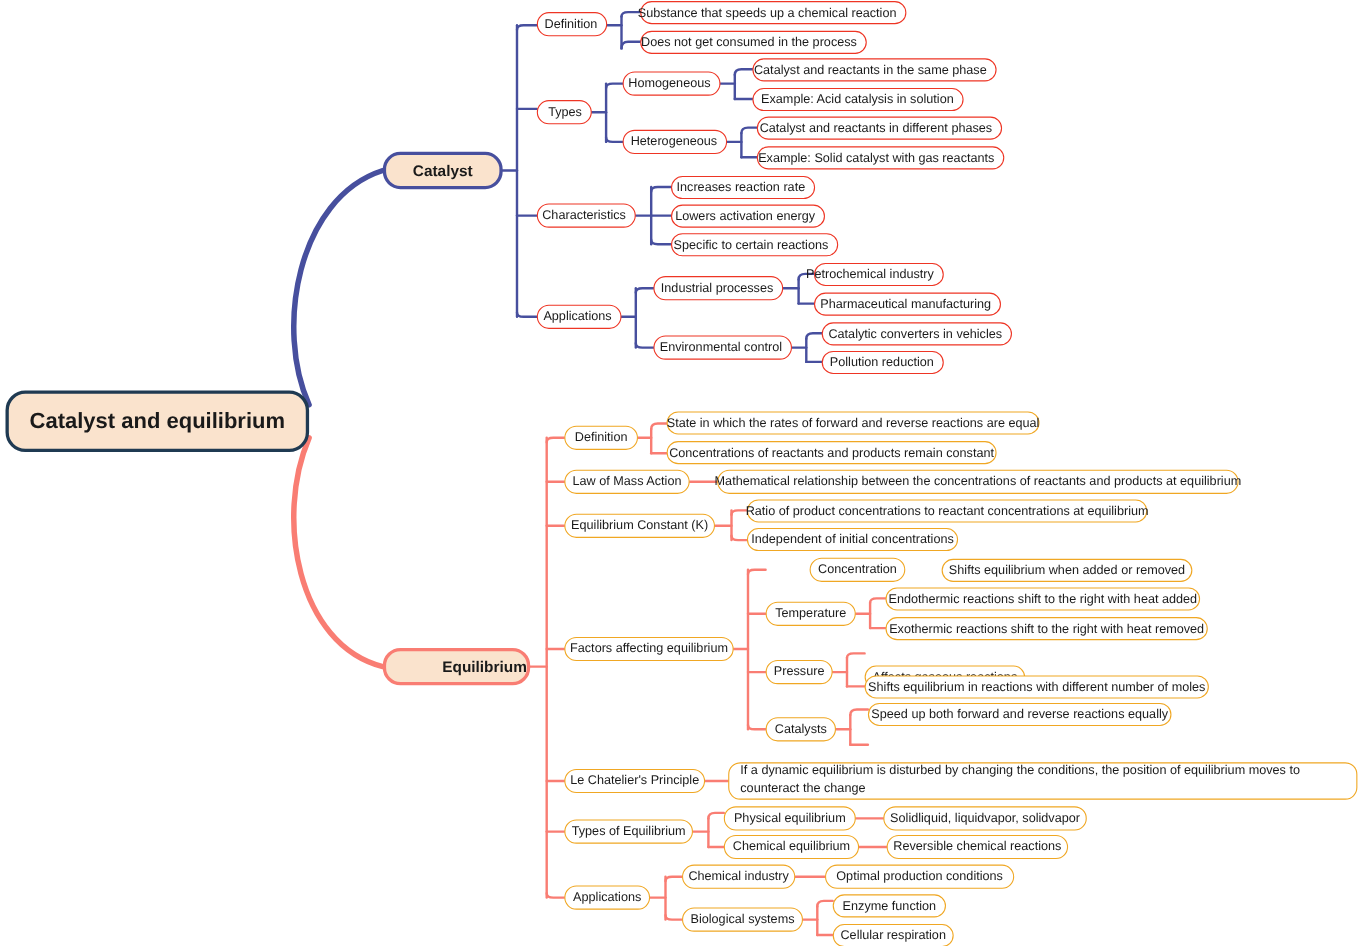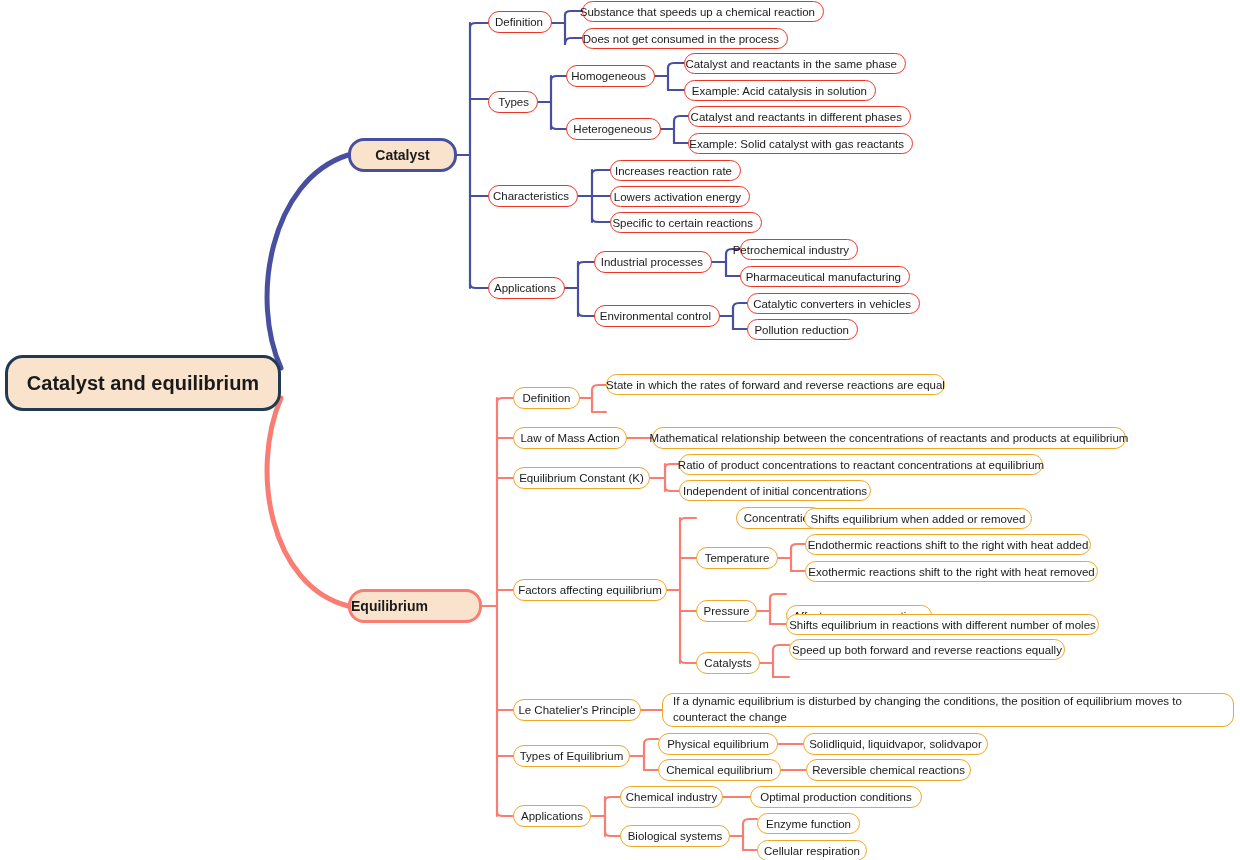--- a/index.html
+++ b/index.html
@@ -52,21 +52,21 @@
     font-weight: bold;
     justify-content: center;
   }
   
   .n-b2 {
     border: 3px solid #f97d73;
     background: #fae3cd;
     border-radius: 16px;
     font-size: 14px;
     font-weight: bold;
-    justify-content: flex-start;
+    justify-content: flex-end;
   }
   
   .n-red {
     border: 1.6px solid #ee3524;
     border-radius: 11px;
     font-size: 11.5px;
     padding: 0 8px;
     justify-content: flex-end;
   }
   
@@ -291,20 +291,23 @@
   <div class="node n-b2" style="left:348px; top:589px; width:134px; height:34px;">
     <span>Equilibrium</span>
   </div>
 
   <div class="node n-amber" style="left:513px; top:387px; width:67px; height:22px;">
     <span>Definition</span>
   </div>
   <div class="node n-amber" style="left:606px; top:374px; width:339px; height:21px;">
     <span>State in which the rates of forward and reverse reactions are equal</span>
   </div>
+  <div class="node n-amber" style="left:606px; top:401px; width:300px; height:21px;">
+    <span>Concentrations of reactants and products remain constant</span>
+  </div>
 
   <div class="node n-amber" style="left:513px; top:427px; width:114px; height:22px;">
     <span>Law of Mass Action</span>
   </div>
   <div class="node n-amber" style="left:652px; top:427px; width:474px; height:22px;">
     <span>Mathematical relationship between the concentrations of reactants and products at equilibrium</span>
   </div>
 
   <div class="node n-amber" style="left:513px; top:467px; width:137px; height:22px;">
     <span>Equilibrium Constant (K)</span>
@@ -315,21 +318,21 @@
   <div class="node n-amber" style="left:679px; top:480px; width:192px; height:21px;">
     <span>Independent of initial concentrations</span>
   </div>
 
   <div class="node n-amber" style="left:513px; top:579px; width:154px; height:22px;">
     <span>Factors affecting equilibrium</span>
   </div>
   <div class="node n-amber" style="left:696px; top:507px; width:87px; height:22px;margin-left:40px;">
     <span>Concentration</span>
   </div>
-  <div class="node n-amber" style="left:804px; top:508px; width:228px; height:21px;">
+  <div class="node n-amber" style="left:856px; top:508px; width:228px; height:21px;">
     <span>Shifts equilibrium when added or removed</span>
   </div>
   <div class="node n-amber" style="left:696px; top:547px; width:82px; height:22px;">
     <span>Temperature</span>
   </div>
   <div class="node n-amber" style="left:805px; top:534px; width:286px; height:21px;">
     <span>Endothermic reactions shift to the right with heat added</span>
   </div>
   <div class="node n-amber" style="left:805px; top:561px; width:293px; height:21px;">
     <span>Exothermic reactions shift to the right with heat removed</span>

